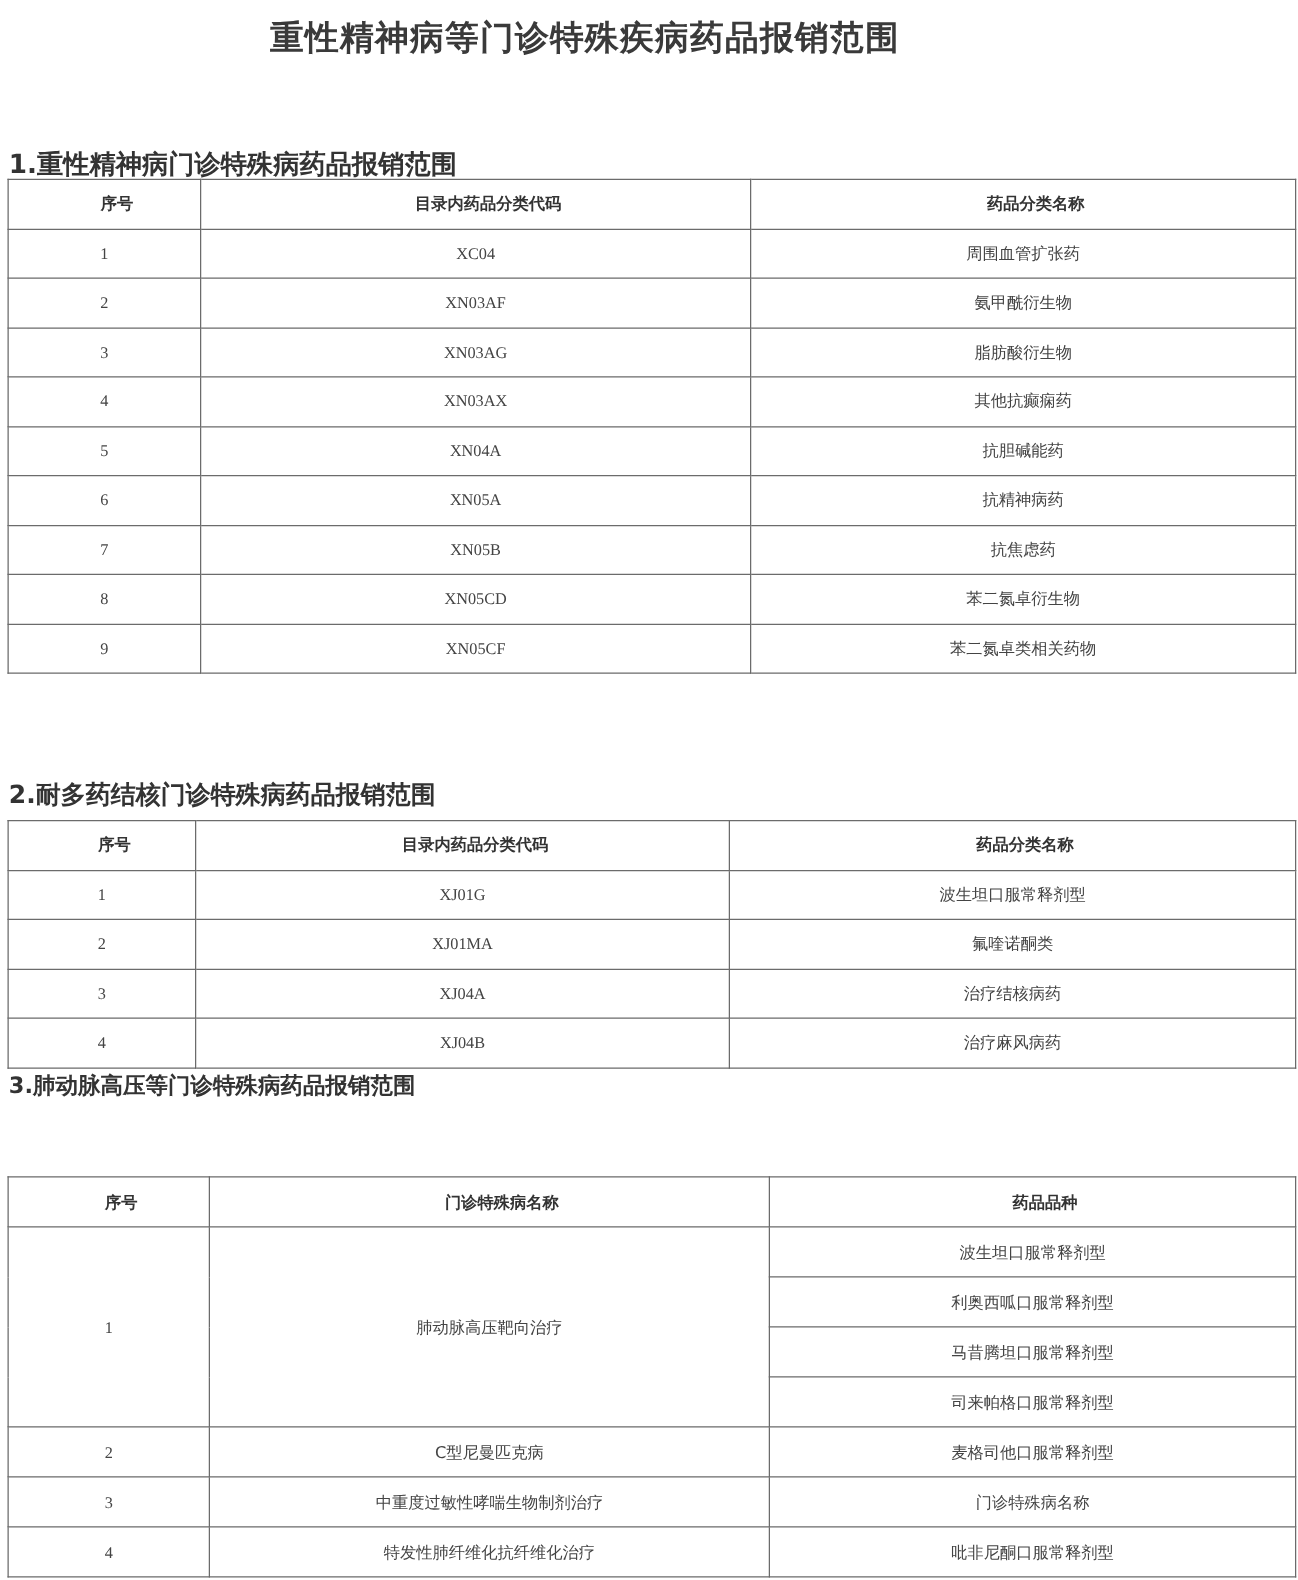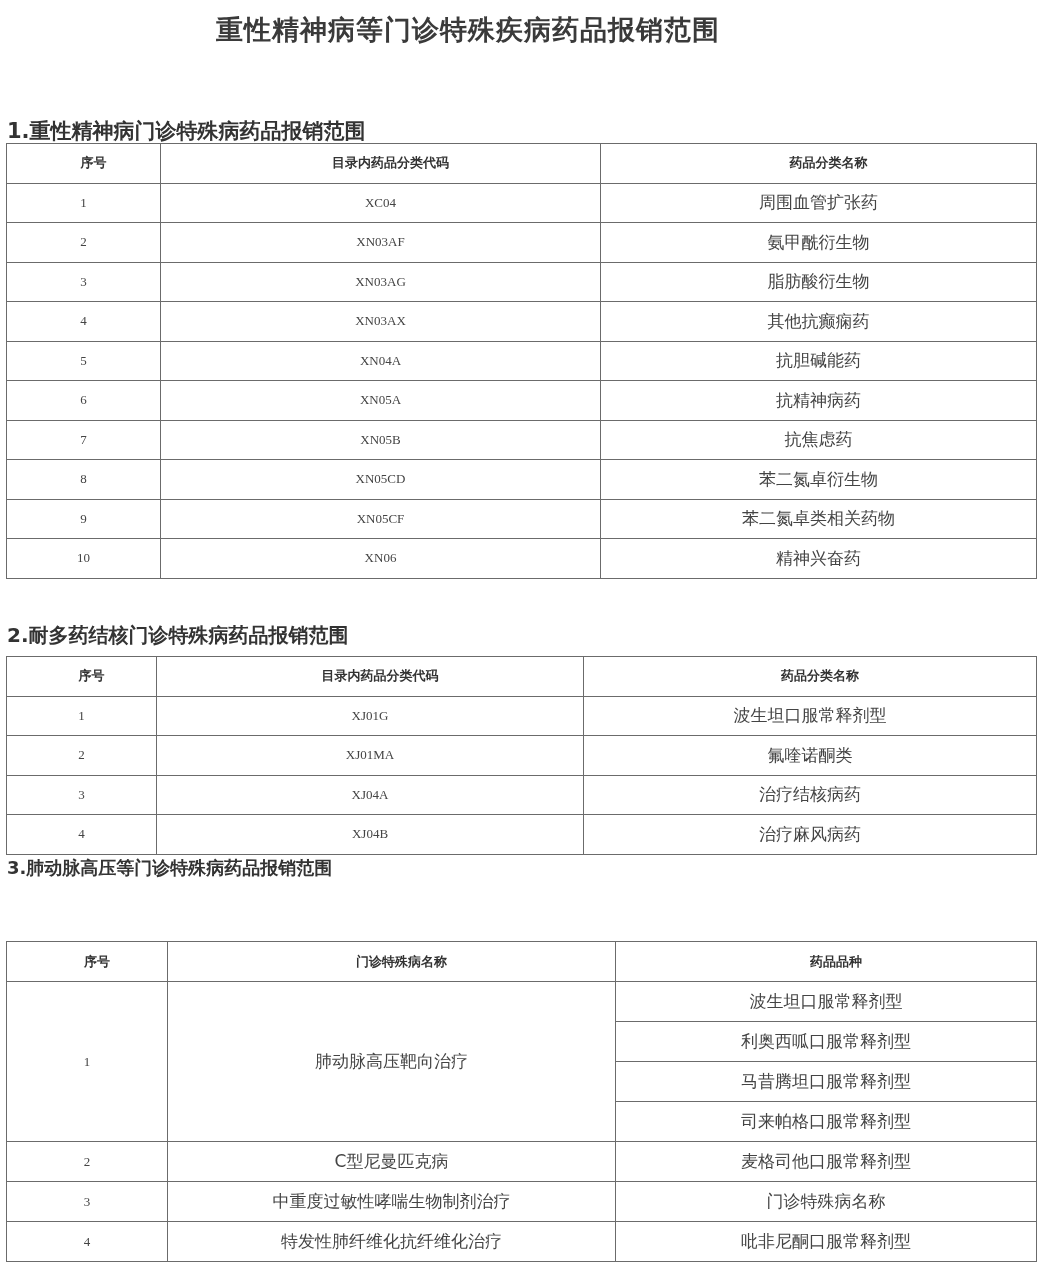--- a/index.html
+++ b/index.html
@@ -7,21 +7,21 @@
            font-family: "DejaVu Sans", "Liberation Sans", sans-serif; color: #333; }
     .title { position: absolute; left: 0; top: 12px; width: 936px; text-align: center;
              font-size: 27px; font-weight: bold; color: #3a3a3a; letter-spacing: 1px; }
     .sec-title { position: absolute; left: 7px; font-weight: bold; color: #333; white-space: nowrap; }
     .sec1-title { top: 117px; font-size: 21px; }
     .sec2-title { top: 622px; font-size: 20px; }
     .sec3-title { top: 856px; font-size: 18px; }
     table { position: absolute; border-collapse: collapse; table-layout: fixed; }
     td, th { border: 1px solid #6b6b6b; text-align: center; vertical-align: middle; padding: 0; }
     th { font-size: 13px; font-weight: bold; color: #333; padding-left: 20px; }
-    td { font-size: 17px; color: #444; }
+    td { font-size: 13px; color: #444; }
     td.num, td.code { font-family: "Liberation Serif", "DejaVu Serif", serif; font-size: 13px; color: #444; }
     #t1 { left: 6px; top: 143px; width: 1030px; }
     #t1 tr { height: 39.5px; }
     #t2 { left: 6px; top: 656px; width: 1030px; }
     #t2 tr { height: 39.5px; }
     #t3 { left: 6px; top: 941px; width: 1030px; }
     #t3 tr { height: 40px; }
   </style>
 </head>
 <body>
@@ -78,25 +78,20 @@
       </tr>
   <tr>
         <td class="num">8</td>
         <td class="code">XN05CD</td>
         <td>苯二氮卓衍生物</td>
       </tr>
   <tr>
         <td class="num">9</td>
         <td class="code">XN05CF</td>
         <td>苯二氮卓类相关药物</td>
-      </tr>
-  <tr>
-        <td class="num">10</td>
-        <td class="code">XN06</td>
-        <td>精神兴奋药</td>
       </tr>
 </tbody>
   </table>
 
 <div class="sec-title sec2-title">2.耐多药结核门诊特殊病药品报销范围</div>
 <table id="t2">
   <colgroup>
       <col style="width:150px">
       <col style="width:427px">
       <col style="width:453px">

